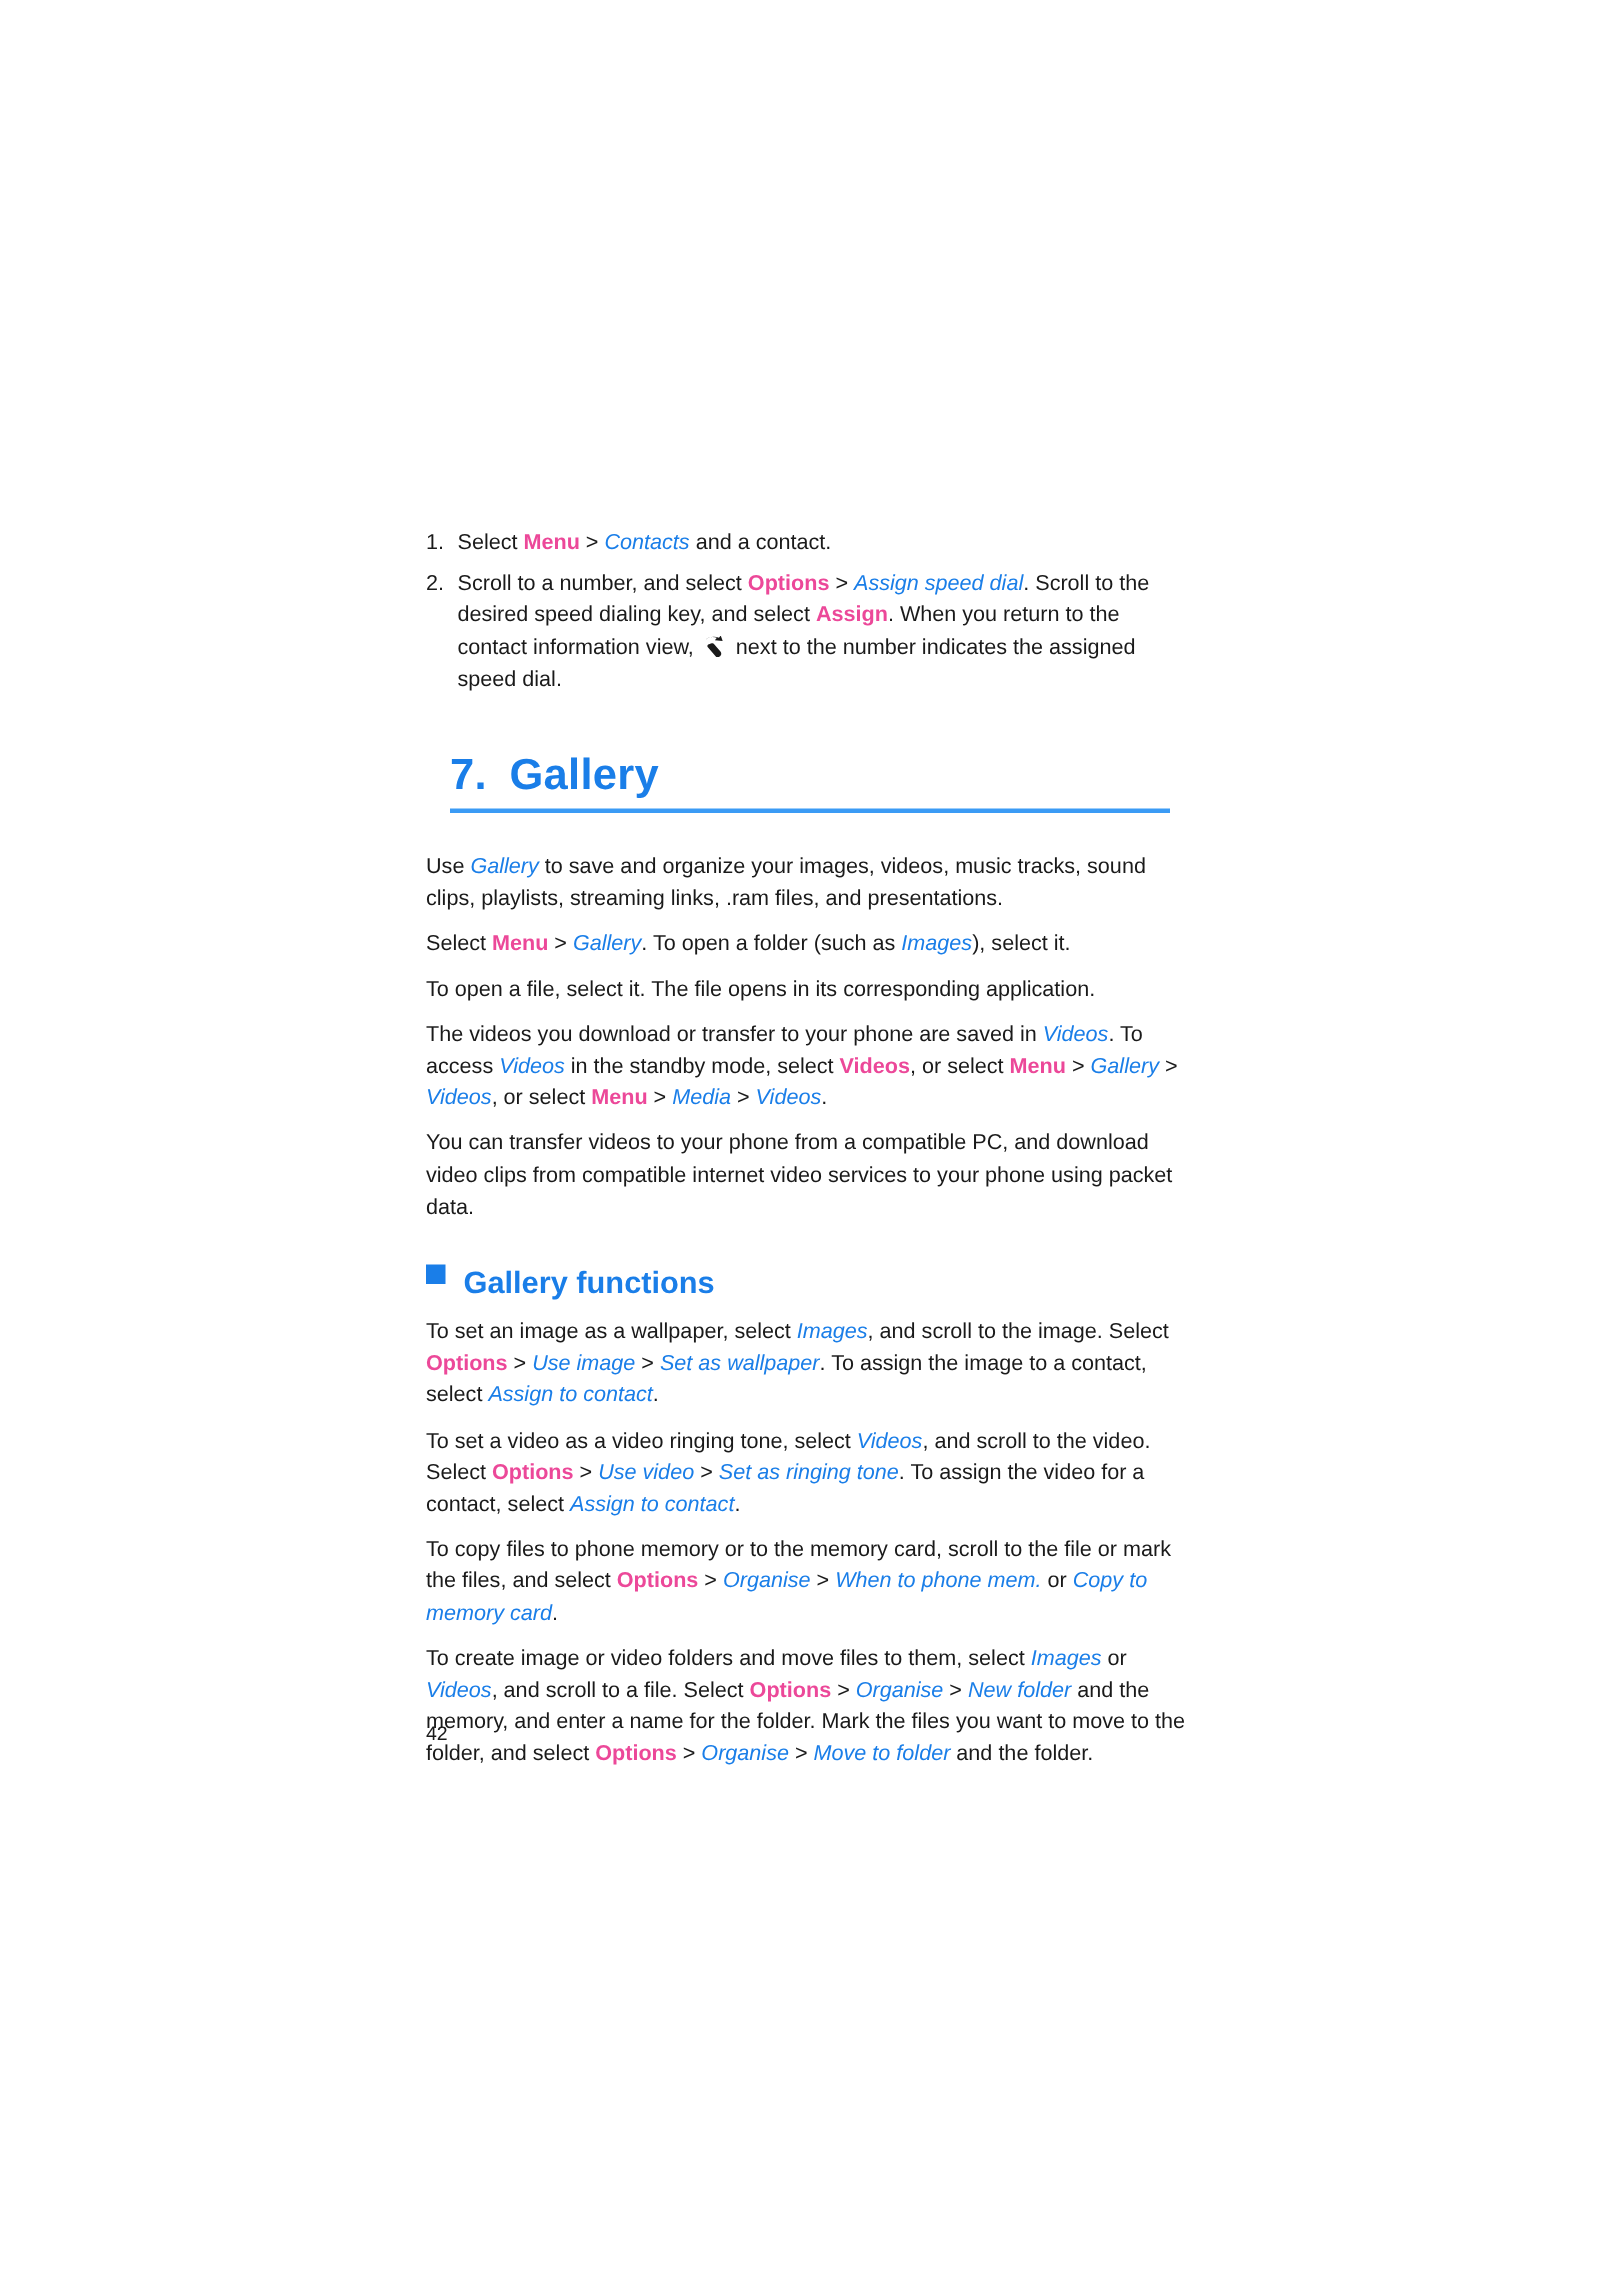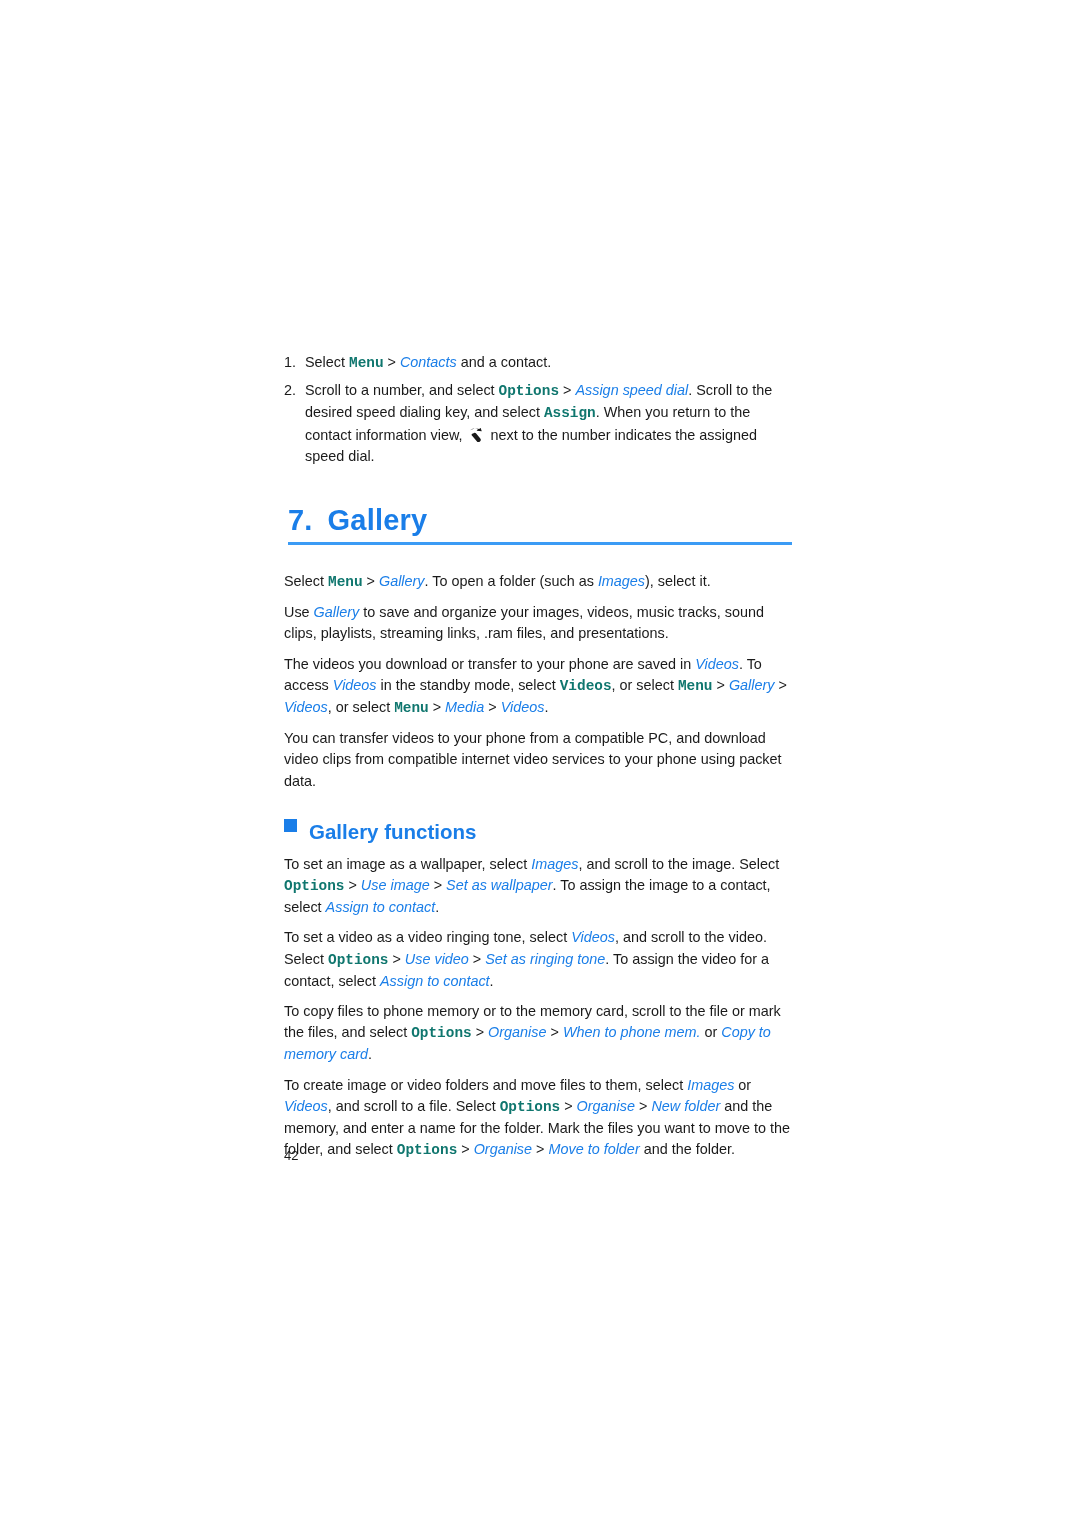--- a/index.html
+++ b/index.html
@@ -55,32 +55,31 @@
   
   .para {
     font-size: 14.4px;
     line-height: 21.2px;
     margin: 0 0 9px 0;
   }
   .gap-before { margin-top: 13px; }
 
   
   .key {                     
-    color: #0f766e;
+    color: #ec4899;
     font-weight: bold;
-    font-family: Liberation Mono, monospace;
   }
   .ui {                      
     color: #1a7ee8;
     font-style: italic;
   }   
 
   
   .chapter {
-    margin: 4px;
+    margin: 16px;
     padding: 0 0 4px 0;
     border-bottom: 3px solid #3b9bf5;
     color: #1a7ee8;
     font-size: 29px;
     font-weight: bold;
     line-height: 36px;
     letter-spacing: 0.2px;
   }
   .chapter-wrap {
     margin-top: 35px;
@@ -140,22 +139,23 @@
       </ol>
 
 
     <div class="chapter-wrap">
       <h1 class="chapter">
         <span class="chapter-num">7.</span><span>Gallery</span>
       </h1>
     </div>
 
     <div>
+        <p class="para"><span>Use </span><span class="ui">Gallery</span><span> to save and organize your images, videos, music tracks, sound clips, playlists, streaming links, .ram files, and presentations.</span></p>
         <p class="para"><span>Select </span><span class="key">Menu</span><span> &gt; </span><span class="ui">Gallery</span><span>. To open a folder (such as </span><span class="ui">Images</span><span>), select it.</span></p>
-        <p class="para"><span>Use </span><span class="ui">Gallery</span><span> to save and organize your images, videos, music tracks, sound clips, playlists, streaming links, .ram files, and presentations.</span></p>
+        <p class="para"><span>To open a file, select it. The file opens in its corresponding application.</span></p>
         <p class="para"><span>The videos you download or transfer to your phone are saved in </span><span class="ui">Videos</span><span>. To access </span><span class="ui">Videos</span><span> in the standby mode, select </span><span class="key">Videos</span><span>, or select </span><span class="key">Menu</span><span> &gt; </span><span class="ui">Gallery</span><span> &gt; </span><span class="ui">Videos</span><span>, or select </span><span class="key">Menu</span><span> &gt; </span><span class="ui">Media</span><span> &gt; </span><span class="ui">Videos</span><span>.</span></p>
         <p class="para"><span>You can transfer videos to your phone from a compatible PC, and download video clips from compatible internet video services to your phone using packet data.</span></p>
       </div>
 
     <h2 class="section-head">
       <span class="square-bullet"></span>
       <span>Gallery functions</span>
     </h2>
 
     <div>

